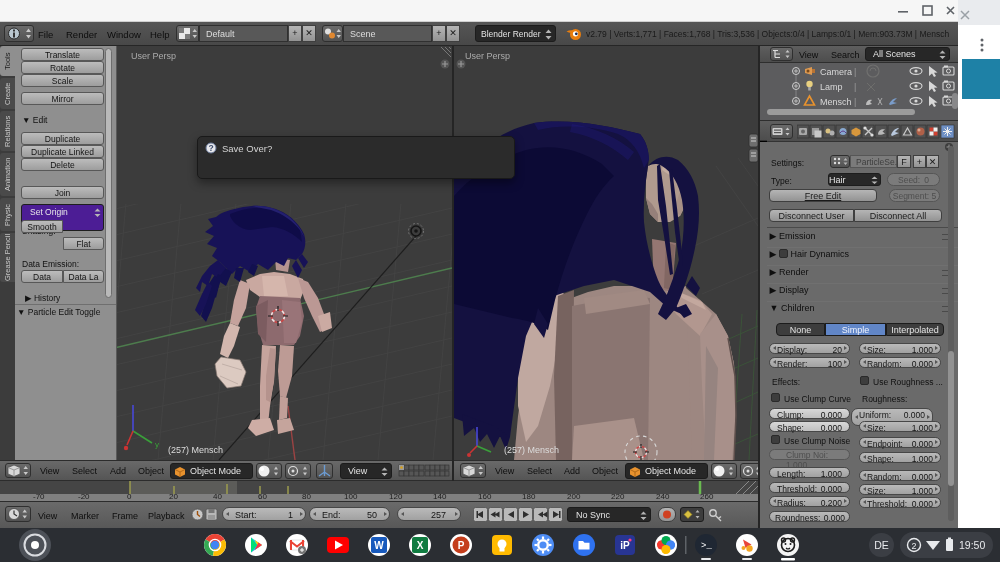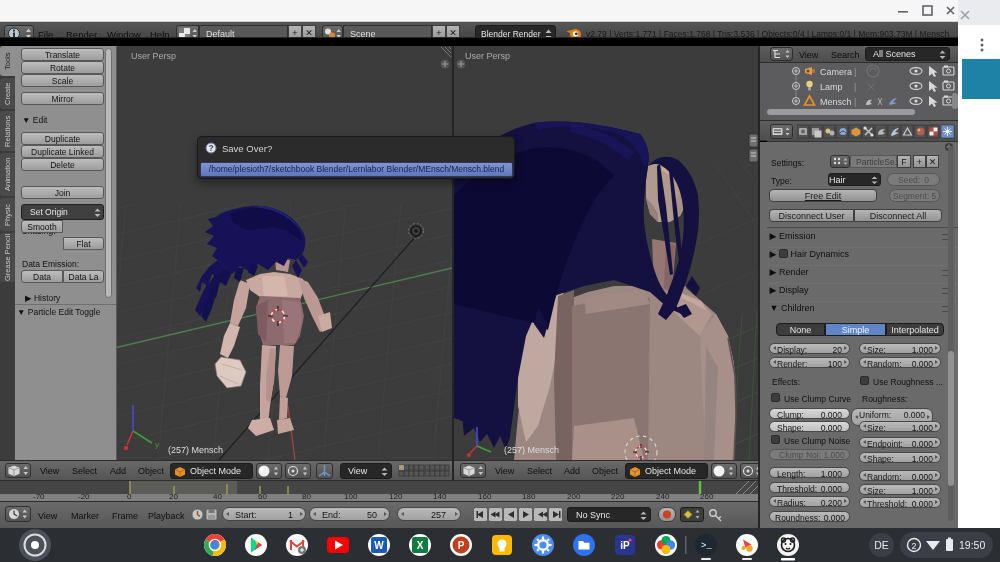--- a/index.html
+++ b/index.html
@@ -6,21 +6,21 @@
 html,body { width:1000px; height:562px; overflow:hidden; background:#000; }
 body { font-family:"Liberation Sans", sans-serif; position:relative; }
 .abs { position:absolute; }
 
 #titlebar { left:0; top:0; width:958px; height:22px; background:#f6f6f6; border-bottom:1px solid #d0d0d0; }
 
 #behind { left:958px; top:0; width:42px; height:562px; background:#fff; }
 #behind .topg { position:absolute; left:0; top:0; width:42px; height:25px; background:#e9ebee; }
 #behind .teal { position:absolute; left:4px; top:59px; width:38px; height:40px; background:#1e81a6; }
 
-#infobar { left:0; top:22px; width:958px; height:16px; overflow:hidden; background:linear-gradient(#565656,#484848); border-bottom:1px solid #262626; color:#111; font-size:9.5px; }
+#infobar { left:0; top:22px; width:958px; height:24px; overflow:hidden; background:linear-gradient(#565656,#484848); border-bottom:1px solid #262626; color:#111; font-size:9.5px; }
 .menu { position:absolute; top:7px; color:#0d0d0d; white-space:nowrap; }
 
 .ebtn { position:absolute; background:linear-gradient(#6b6b6b,#525252); border:1px solid #2f2f2f; border-radius:3px; }
 .darkdd { position:absolute; background:#272727; border:1px solid #1c1c1c; border-radius:3px; color:#e4e4e4; font-size:9px; }
 .lfield { position:absolute; background:#585858; border:1px solid #303030; color:#dedede; font-size:9px; }
 .sqbtn { position:absolute; background:linear-gradient(#b5b5b5,#939393); border:1px solid #3f3f3f; color:#1a1a1a; font-size:9px; text-align:center; }
 
 #vpL { left:0; top:46px; width:452px; height:414px; background:#3c3c3c; overflow:hidden; }
 #vpR { left:454px; top:46px; width:304px; height:414px; background:#3c3c3c; overflow:hidden; }
 .vpsep1 { left:452px; top:46px; width:2px; height:435px; background:#252525; }
@@ -322,21 +322,21 @@
   <div id="tpanel">
     <div class="tbtn" style="top:2px;">Translate</div>
     <div class="tbtn" style="top:15px;">Rotate</div>
     <div class="tbtn" style="top:28px;">Scale</div>
     <div class="tbtn" style="top:46px;">Mirror</div>
     <div class="tlabel" style="top:69px;">▼ Edit</div>
     <div class="tbtn" style="top:86px;">Duplicate</div>
     <div class="tbtn" style="top:99px;">Duplicate Linked</div>
     <div class="tbtn" style="top:112px;">Delete</div>
     <div class="tbtn" style="top:140px;">Join</div>
-    <div class="tbtn" style="top:158px;height:16px;line-height:14px;background:#404040;color:#e8e8e8;border-color:#1e1e1e;text-align:left;padding-left:8px;">Set Origin
+    <div class="tbtn" style="top:158px;height:27px;line-height:14px;background:#4c1d95;color:#e8e8e8;border-color:#1e1e1e;text-align:left;padding-left:8px;">Set Origin
       <svg class="abs" style="right:1px;top:2px" width="9" height="12" viewBox="0 0 9 12">
           <path d="M1.5 4.5 L4.5 1.5 L7.5 4.5 Z M1.5 7 L4.5 10 L7.5 7 Z" fill="#b5b5b5"></path>
         </svg>
     </div>
     <div class="tlabel" style="top:180px;">Shading:</div>
     <div class="tbtn" style="top:174px;width:42px;border-radius:3px 0 0 3px;">Smooth</div>
     <div class="tbtn" style="top:191px;left:48px;width:41px;border-radius:0 3px 3px 0;">Flat</div>
     <div class="tlabel" style="top:213px;">Data Emission:</div>
     <div class="tbtn" style="top:224px;width:42px;border-radius:3px 0 0 3px;">Data</div>
     <div class="tbtn" style="top:224px;left:48px;width:41px;border-radius:0 3px 3px 0;">Data La</div>
@@ -693,21 +693,21 @@
       <span class="lab">Size:</span>
       <span class="val">1.000</span>
     </div>
   <div class="chk" style="left:4px;top:314px;"></div>
   <div class="plab" style="left:17px;top:315px;">Use Clump Noise</div>
   <div class="pfield arr" style="left:92px;top:316px;width:82px;height:11px;">
       <span class="lab">Endpoint:</span>
       <span class="val">0.000</span>
     </div>
   <div class="gfield" style="left:2px;top:328px;width:81px;height:11px;">
-      <span style="position:absolute;left:9px;">Clump Noi: 1.000</span>
+      <span style="position:absolute;left:16px;">Clump Noi: 1.000</span>
     </div>
   <div class="pfield arr" style="left:92px;top:331px;width:82px;height:11px;">
       <span class="lab">Shape:</span>
       <span class="val">1.000</span>
     </div>
   <div class="pfield" style="left:2px;top:346px;width:81px;height:11px;">
       <span class="lab">Length:</span>
       <span class="val">1.000</span>
     </div>
   <div class="pfield arr" style="left:92px;top:349px;width:82px;height:11px;">
@@ -839,23 +839,20 @@
         <path d="M7.5 7.5 L13 13 M10.5 10.5 L13 8.5" stroke="#cfcfcf" stroke-width="1.4" fill="none"></path>
       </svg>
   </div>
 </div>
 <div class="abs" id="dialog">
   <svg class="abs" style="left:7px;top:5px" width="12" height="12" viewBox="0 0 12 12">
     <circle cx="6" cy="6" r="5" fill="#e8e8ec" stroke="#6a7a9a" stroke-width="1"></circle>
     <text x="6" y="9" text-anchor="middle" font-size="8.5" font-weight="bold" fill="#3a4a6a" font-family="Liberation Sans">?</text>
   </svg>
   <div class="abs" style="left:24px;top:6px;color:#d4d4d4;font-size:9.5px;">Save Over?</div>
-  <div id="dlgrow">
-      <div style="position:absolute;left:0;top:1px;width:100%;text-align:center;font-size:8.5px;">/home/plesioth7/sketchbook Blender/Lernlabor Blender/MEnsch/Mensch.blend</div>
-    </div>
 </div>
 <div class="abs" id="shelf">
 
 <svg width="1000" height="34" viewBox="0 0 1000 34">
   <rect width="1000" height="34" fill="#2b2e33"></rect>
 
   <circle cx="35" cy="17" r="16" fill="#4d5158"></circle>
   <circle cx="35" cy="17" r="10.5" fill="none" stroke="#dadce0" stroke-width="2"></circle>
   <circle cx="35" cy="17" r="4" fill="#fff"></circle>
 

